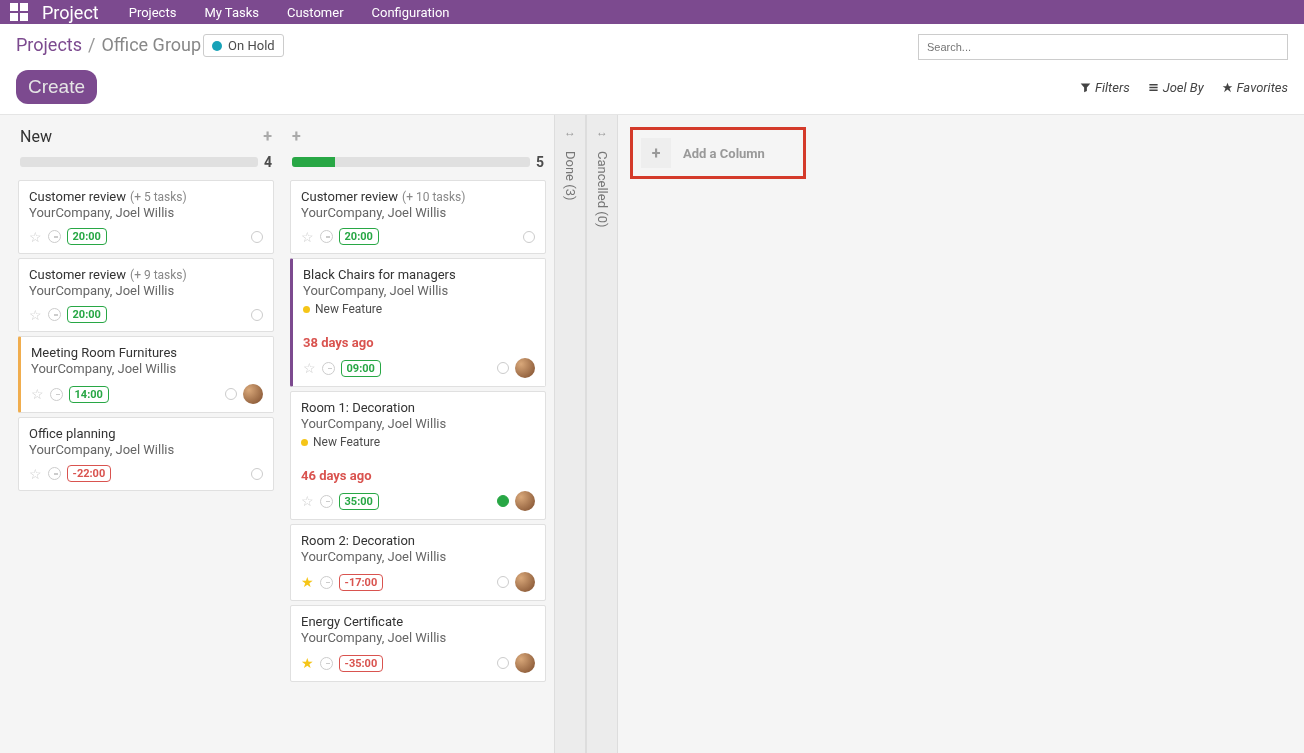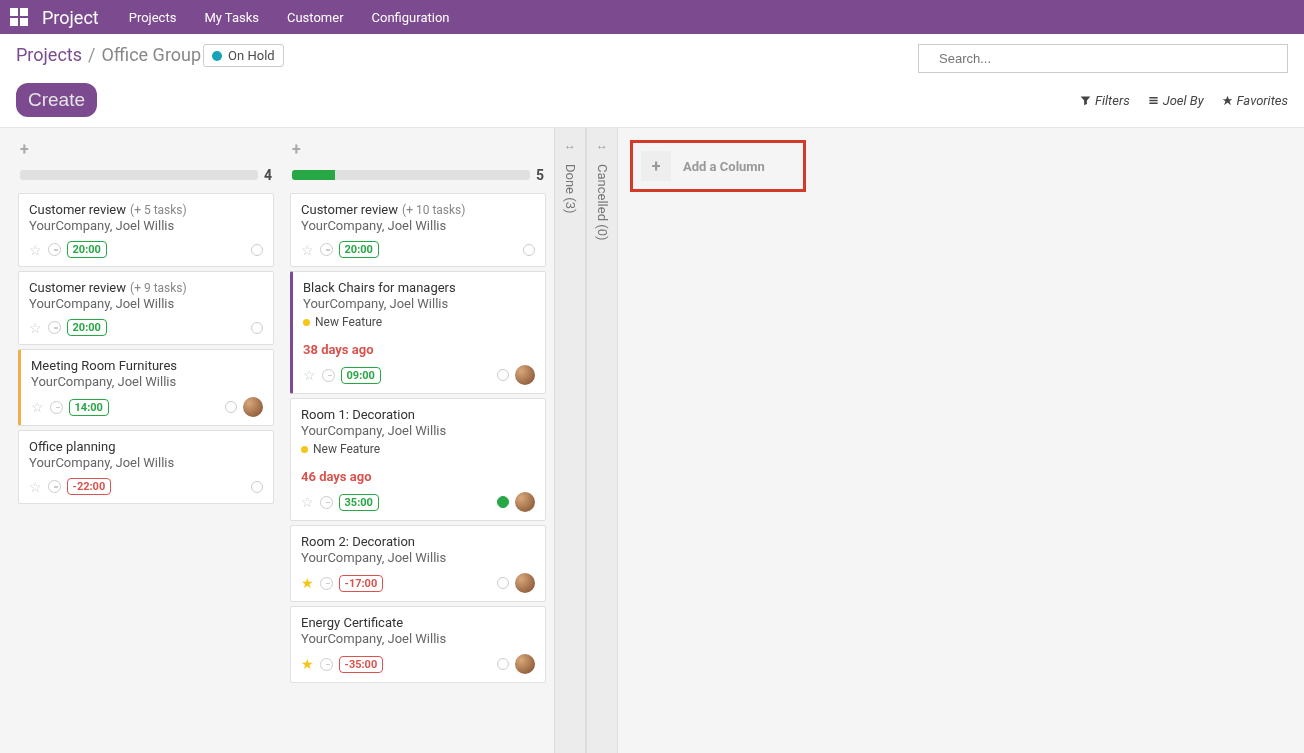--- a/index.html
+++ b/index.html
@@ -1,34 +1,34 @@
 <!DOCTYPE html>
 <html><head>
 <meta charset="utf-8">
 <style>
   * { box-sizing: border-box; margin: 0; padding: 0; }
   body { font-family: -apple-system, "Segoe UI", Roboto, Arial, sans-serif; font-size: 13px; color: #4c4c4c; background: #fff; }
 
   
-  .topnav { background: #7c4a8f; color: #fff; height: 34px; display: flex; align-items: center; padding: 0 10px; }
+  .topnav { background: #7c4a8f; color: #fff; height: 24px; display: flex; align-items: center; padding: 0 10px; }
   .topnav .apps-icon { width: 18px; height: 18px; display: grid; grid-template-columns: 1fr 1fr; grid-template-rows: 1fr 1fr; gap: 2px; margin-right: 14px; cursor: pointer; }
   .topnav .apps-icon span { background: #fff; }
   .topnav .brand { font-size: 18px; font-weight: 400; margin-right: 30px; }
   .topnav .navlink { color: #fff; margin-right: 28px; font-size: 13px; cursor: pointer; }
 
   
   .controlbar { display: flex; align-items: flex-start; padding: 10px 16px 6px 16px; }
   .breadcrumbs { font-size: 18px; display: flex; align-items: center; gap: 4px; }
   .breadcrumbs .link { color: #7c4a8f; cursor: pointer; }
   .breadcrumbs .sep { color: #999; margin: 0 2px; }
   .breadcrumbs .current { color: #888; }
   .status-pill { margin-left: 2px; border: 1px solid #ccc; border-radius: 3px; padding: 3px 8px; font-size: 13px; display: flex; align-items: center; gap: 6px; cursor: pointer; }
   .status-dot { width: 10px; height: 10px; border-radius: 50%; background: #17a2b8; display: inline-block; }
   .search-area { margin-left: auto; width: 370px; }
-  .search-input { width: 100%; border: 1px solid #ccc; padding: 6px 20px; font-size: 13px; }
+  .search-input { width: 100%; border: 1px solid #ccc; padding: 6px 8px; font-size: 11px; }
 
   .secondrow { display: flex; padding: 4px 16px 10px 16px; align-items: center; }
   .create-btn { background: #7c4a8f; color: #e5e5e5; border: none; padding: 6px 12px; border-radius: 12px; font-size: 19px; cursor: pointer; }
   .filters-row { margin-left: auto; display: flex; gap: 18px; color: #444; }
   .filter-chip { display: flex; align-items: center; gap: 4px; cursor: pointer; font-size: 13px; font-style: italic; }
 
   
   .board { display: flex; background: #f5f5f5; min-height: 640px; padding: 0 0 0 10px; border-top: 1px solid #e5e5e5; }
   .column { width: 272px; padding: 8px; }
   .col-header { display: flex; align-items: center; padding: 4px 2px 2px 2px; }
@@ -40,21 +40,21 @@
   .col-count { font-weight: bold; font-size: 14px; }
 
   .card { background: #fff; border: 1px solid #e0e0e0; border-radius: 2px; padding: 8px 10px; margin-bottom: 4px; position: relative; cursor: pointer; }
   .card.edge-yellow { border-left: 3px solid #f0ad4e; }
   .card.edge-purple { border-left: 3px solid #7c4a8f; }
   .card-title { font-size: 13px; color: #333; }
   .card-sub { color: #888; font-size: 12px; margin-left: 4px; }
   .card-line2 { color: #666; font-size: 13px; margin-top: 1px; }
   .tag-row { margin-top: 4px; font-size: 12px; display: flex; align-items: center; gap: 5px; }
   .tag-dot { width: 7px; height: 7px; border-radius: 50%; background: #f5c518; display: inline-block; }
-  .overdue { color: #d9534f; font-weight: bold; font-size: 13px; margin-top: 13px; }
+  .overdue { color: #d9534f; font-weight: bold; font-size: 13px; margin-top: 19px; }
   .card-footer { display: flex; align-items: center; margin-top: 8px; gap: 6px; }
   .star { font-size: 14px; color: #ccc; cursor: pointer; }
   .star.on { color: #f5c518; }
   .clock { width: 13px; height: 13px; border: 1.5px solid #ccc; border-radius: 50%; position: relative; }
   .clock::after { content: ""; position: absolute; width: 4px; height: 1.5px; background: #ccc; top: 5px; left: 5px; transform-origin: left; }
   .time-pill { border: 1px solid #28a745; color: #28a745; border-radius: 4px; padding: 1px 5px; font-size: 11px; font-weight: bold; }
   .time-pill.neg { border-color: #d9534f; color: #d9534f; }
   .spacer { flex: 1; }
   .state-dot { width: 12px; height: 12px; border: 1.5px solid #ccc; border-radius: 50%; cursor: pointer; }
   .state-dot.green { background: #28a745; border-color: #28a745; }
@@ -126,20 +126,21 @@
         </svg>
       <span>Favorites</span>
     </div>
   </div>
 </div>
 
 <div class="board">
 
   <div class="column">
     <div class="col-header">
+      <div class="col-title">New</div>
       <div class="col-add">+</div>
     </div>
     <div class="col-prog">
       <div class="col-bar">
           <div class="col-bar-fill" style="width:0%"></div>
         </div>
       <div class="col-count">4</div>
     </div>
 
     <div class="card">

